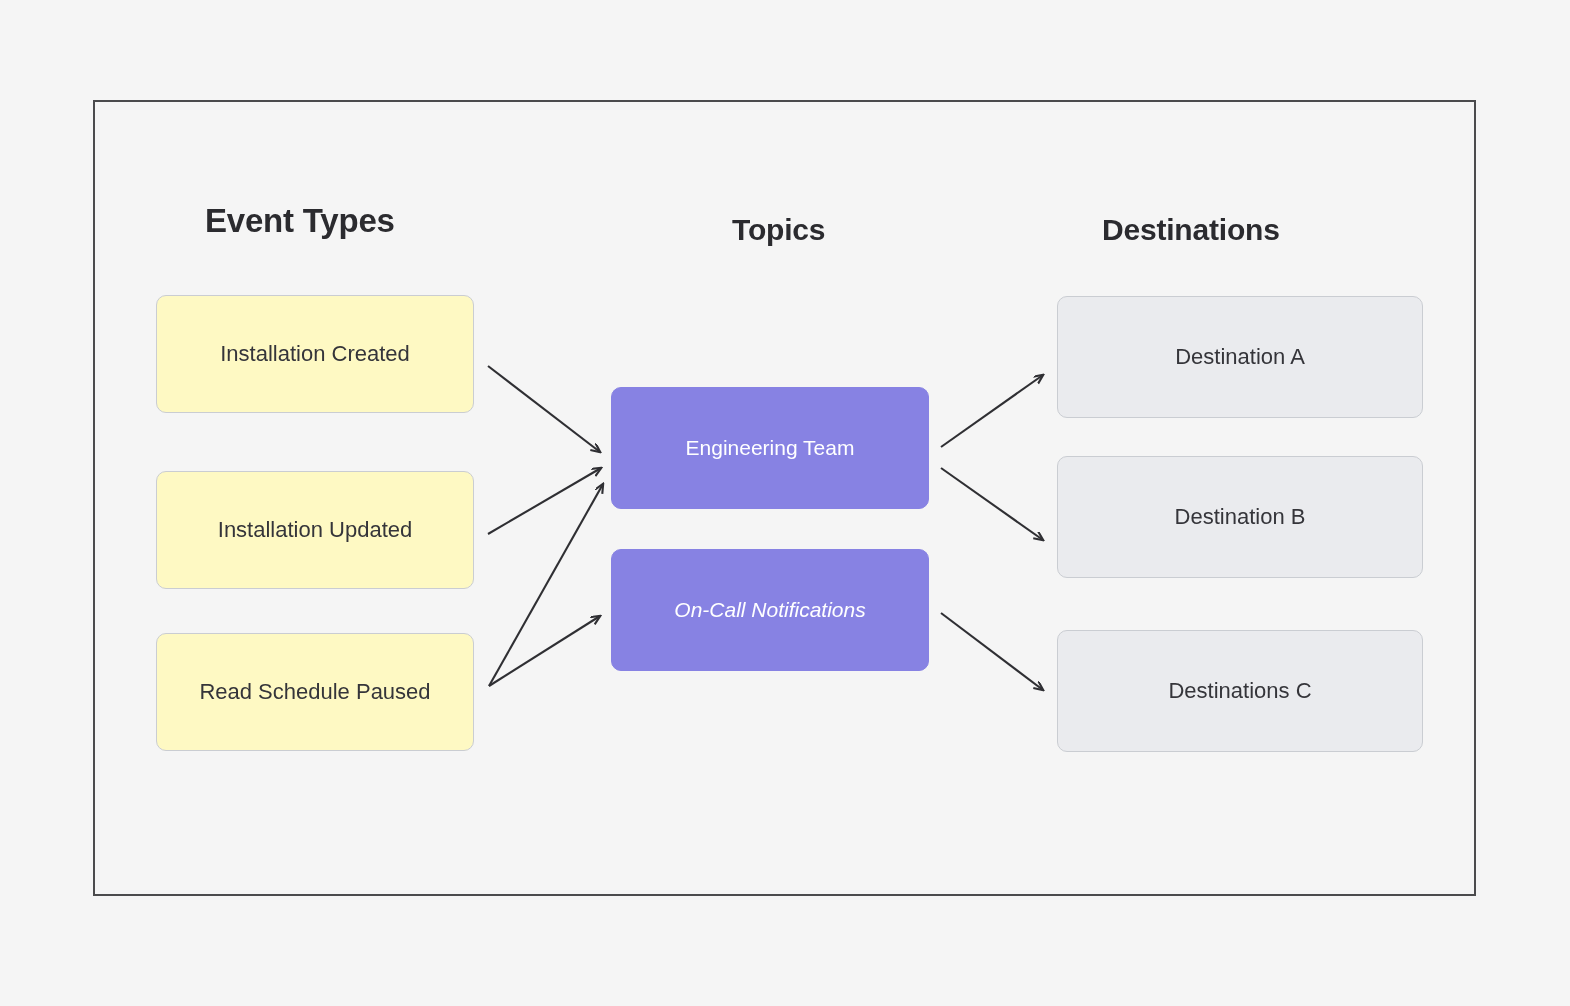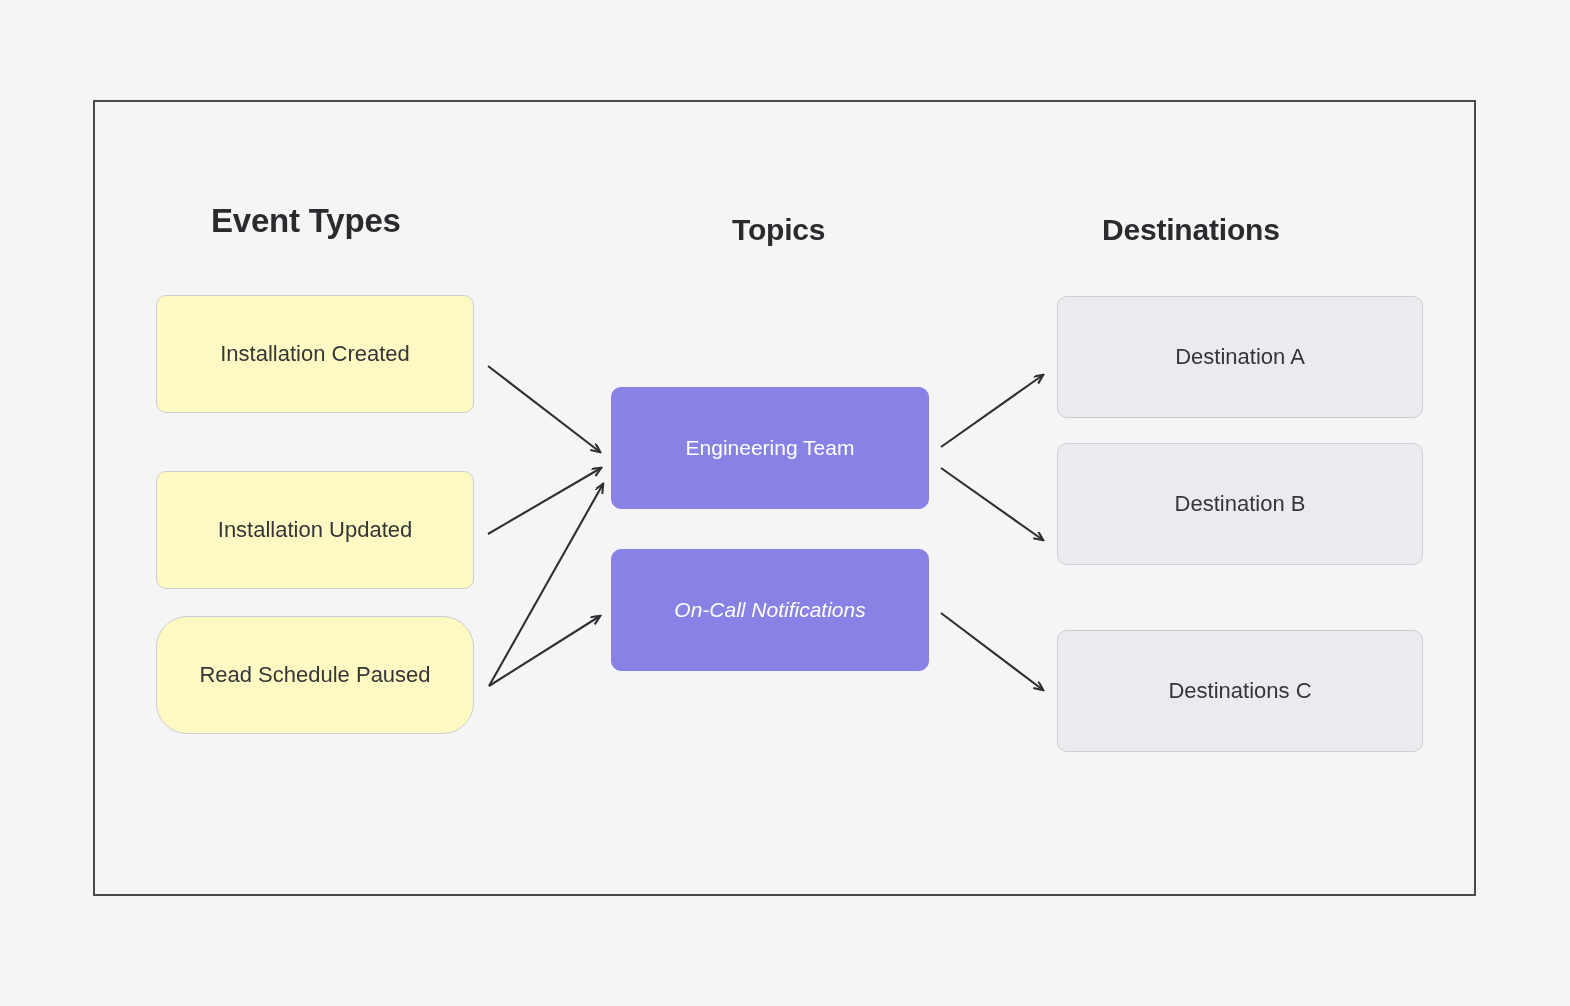--- a/index.html
+++ b/index.html
@@ -27,21 +27,21 @@
   }
 
   .column-heading {
     position: absolute;
     font-weight: bold;
     color: #2b2b2f;
     white-space: nowrap;
     letter-spacing: -0.2px;
   }
   #heading-event-types {
-    left: 211px;
+    left: 205px;
     top: 202px;
     font-size: 33px;
   }
   #heading-topics {
     left: 712px;
     top: 213px;
     font-size: 30px;
     margin-left: 20px;
   }
   #heading-destinations {
@@ -68,21 +68,21 @@
     width: 318px;
     height: 118px;
     left: 156px;
   }
   .event-node .node-label {
     font-size: 22px;
     color: #35353a;
   }
   #event-node-0 { top: 295px; }
   #event-node-1 { top: 471px; }
-  #event-node-2 { top: 616px; border-radius: 31px; }
+  #event-node-2 { top: 633px; }
 
   .topic-node {
     background: #8782e3;
     border: 1px solid #8782e3;
     width: 318px;
     height: 122px;
     left: 611px;
   }
   .topic-node .node-label {
     font-size: 21px;
@@ -96,21 +96,21 @@
     border: 1px solid #cacdd2;
     width: 366px;
     height: 122px;
     left: 1057px;
   }
   .destination-node .node-label {
     font-size: 22px;
     color: #35353a;
   }
   #destination-node-0 { top: 296px; }
-  #destination-node-1 { top: 443px; text-align: center; }
+  #destination-node-1 { top: 456px; text-align: center; }
   #destination-node-2 { top: 630px; }
 
   #connector-layer {
     position: absolute;
     left: 0;
     top: 0;
     width: 1570px;
     height: 1006px;
     pointer-events: none;
   }

